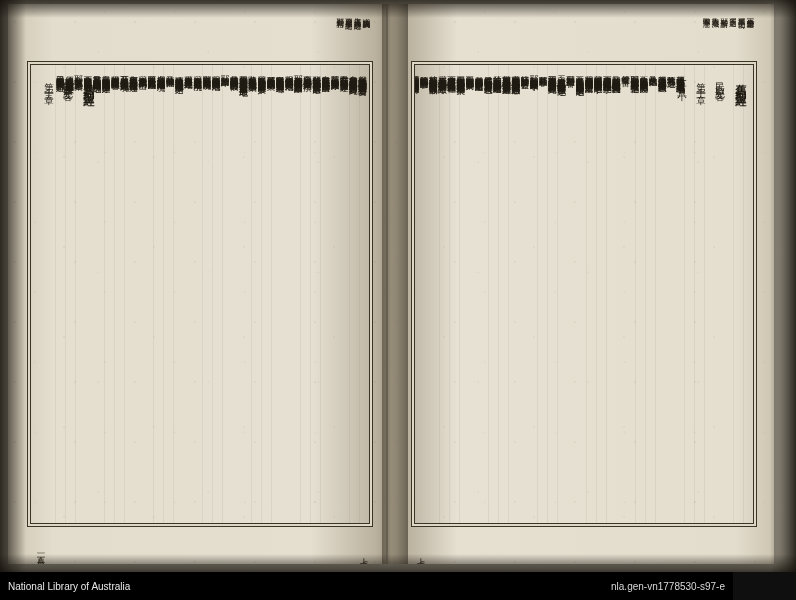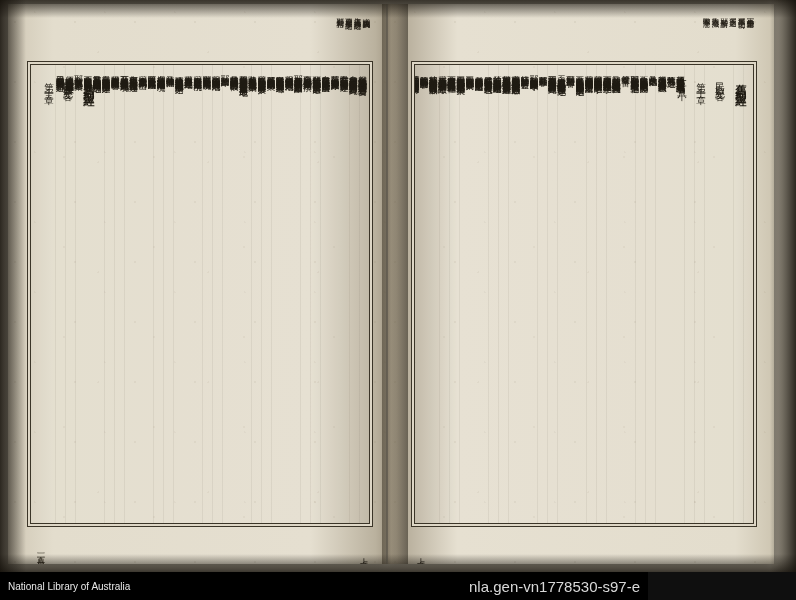--- a/index.html
+++ b/index.html
@@ -216,33 +216,33 @@
     color: #2a2419;
     letter-spacing: 1px;
     writing-mode: vertical-rl;
     text-orientation: upright;
   }
   .page.left .folio { left: 26px; }
 
   
   #footer {
     position: relative;
-    width: 648px;
+    width: 733px;
     height: 28px;
     background: #000;
     color: #e8e8e8;
     font-size: 10px;
     font-family: "Liberation Sans", sans-serif;
     display: flex;
     align-items: center;
     justify-content: space-between;
     padding: 0 8px;
     box-sizing: border-box;
   }
-  #footer .right { color: #d8d8d8; font-size: 15px; }
+  #footer .right { color: #d8d8d8; font-size: 10px; }
 
   
   .speckle {
     position: absolute;
     inset: 0;
     pointer-events: none;
     opacity: 0.25;
     background-image:
       radial-gradient(circle at 12% 30%, rgba(120,105,80,0.35) 0 1px, transparent 1px),
       radial-gradient(circle at 62% 70%, rgba(120,105,80,0.3) 0 1px, transparent 1px),

